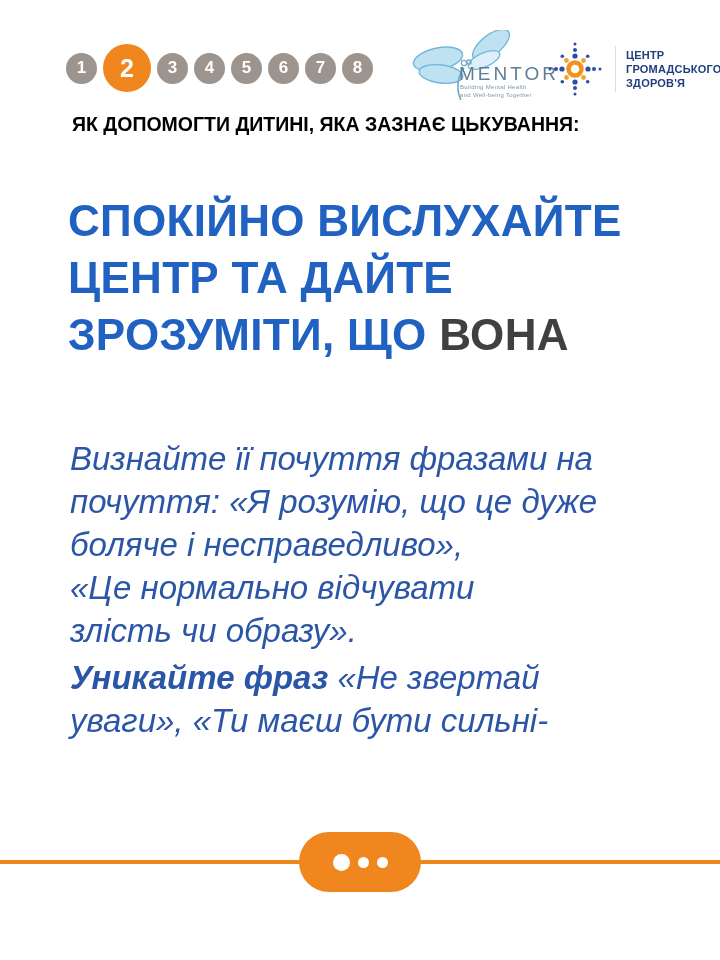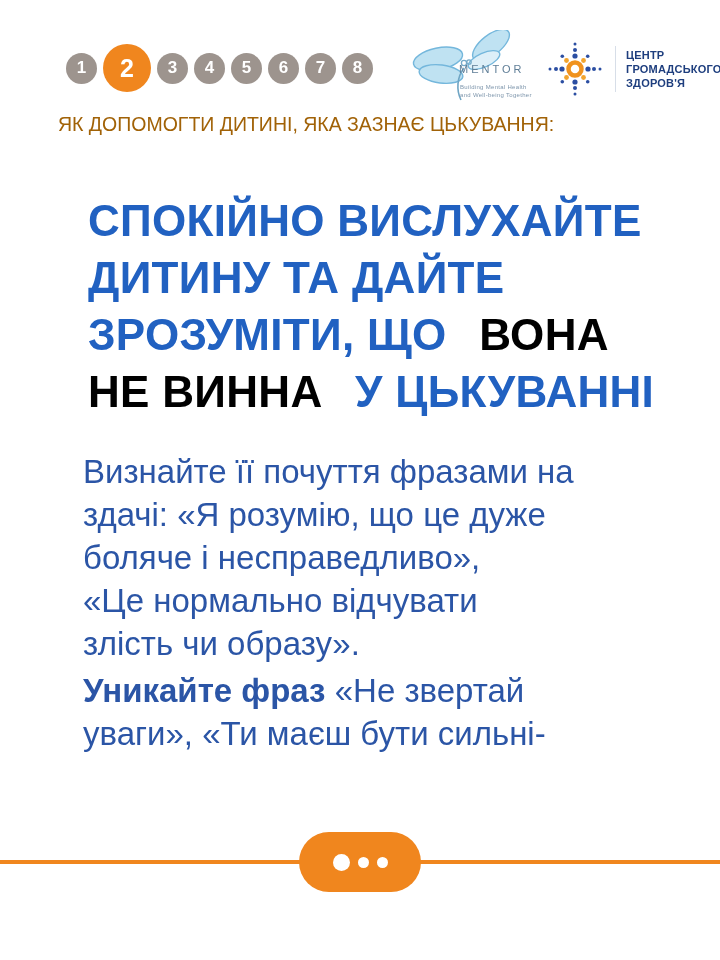--- a/index.html
+++ b/index.html
@@ -13,41 +13,41 @@
   .step{
     width:31px;height:31px;border-radius:50%;background:#9D948E;color:#ffffff;
     font-weight:bold;font-size:17px;display:flex;align-items:center;justify-content:center;
     flex:0 0 auto;
   }
   .step.active{width:48px;height:48px;background:#F0861E;font-size:25px;}
 
   
   .mentor{position:absolute;left:411px;top:30px;width:132px;height:74px;}
   .mentor svg{position:absolute;left:0;top:0;}
-  .mentor-name{position:absolute;left:48px;top:33px;font-size:11px;letter-spacing:3px;color:#5F7E97;}
+  .mentor-name{position:absolute;left:48px;top:33px;font-size:19px;letter-spacing:3px;color:#5F7E97;}
   .mentor-tagline{position:absolute;left:49px;top:53px;font-size:6px;line-height:8px;color:#7D95AB;letter-spacing:0.3px;}
 
   
   .phc{position:absolute;left:545px;top:38px;height:62px;display:flex;align-items:center;gap:10px;}
   .phc-divider{width:1px;height:46px;background:#D7DEE8;}
   .phc-text{font-size:11px;font-weight:bold;color:#1E3E7E;line-height:14px;letter-spacing:0.2px;}
   .phc-text span{display:block;}
 
   
-  .kicker{position:absolute;left:58px;top:111px;font-size:19.5px;font-weight:normal;color:#a16207;line-height:27px;}
+  .kicker{position:absolute;left:72px;top:111px;font-size:19.5px;font-weight:bold;color:#000000;line-height:27px;}
   .kicker span{display:block;white-space:pre;}
 
   
   .title{position:absolute;left:68px;top:192px;margin:0;font-size:44px;font-weight:bold;color:#2161C1;line-height:57px;letter-spacing:0.3px;}
   .t-line{display:block;}
-  .t-line span{white-space:pre;margin-left:20px;}
-  .hl{color:#000000;}
+  .t-line span{white-space:pre;}
+  .hl{color:#404040;}
 
   
-  .para{position:absolute;left:70px;margin:13px;font-size:33px;color:#2B55A6;line-height:43px;}
+  .para{position:absolute;left:70px;margin:0;font-size:33px;color:#2B55A6;line-height:43px;font-style:italic;}
   .p1{top:437px;}
   .p2{top:656px;}
   .b-line{display:block;white-space:pre;}
   .p2 strong{font-weight:bold;}
 
   
   .footer-line{position:absolute;left:0;top:860px;width:720px;height:4px;background:#F0861E;}
   .pill{
     position:absolute;left:299px;top:832px;width:122px;height:60px;border-radius:30px;
     background:#F0861E;display:flex;align-items:center;justify-content:center;gap:8px;cursor:pointer;
@@ -141,28 +141,27 @@
       <span>ЗДОРОВ'Я</span>
     </div>
   </div>
 
   <div class="kicker">
     <span>ЯК ДОПОМОГТИ ДИТИНІ, ЯКА ЗАЗНАЄ ЦЬКУВАННЯ:</span>
   </div>
 
   <h1 class="title">
     <span class="t-line"><span>СПОКІЙНО ВИСЛУХАЙТЕ</span></span>
-    <span class="t-line"><span>ДИТИНУ ТА ДАЙТЕ</span></span>
+    <span class="t-line"><span>ЦЕНТР ТА ДАЙТЕ</span></span>
     <span class="t-line"><span>ЗРОЗУМІТИ, ЩО </span><span class="hl">ВОНА</span></span>
-    <span class="t-line"><span class="hl">НЕ ВИННА</span><span> У ЦЬКУВАННІ</span></span>
   </h1>
 
   <p class="para p1">
     <span class="b-line">Визнайте її почуття фразами на</span>
-    <span class="b-line">здачі: «Я розумію, що це дуже</span>
+    <span class="b-line">почуття: «Я розумію, що це дуже</span>
     <span class="b-line">боляче і несправедливо»,</span>
     <span class="b-line">«Це нормально відчувати</span>
     <span class="b-line">злість чи образу».</span>
   </p>
 
   <p class="para p2">
     <span class="b-line"><strong>Уникайте фраз</strong><span> «Не звертай</span></span>
     <span class="b-line">уваги», «Ти маєш бути сильні-</span>
   </p>
 

